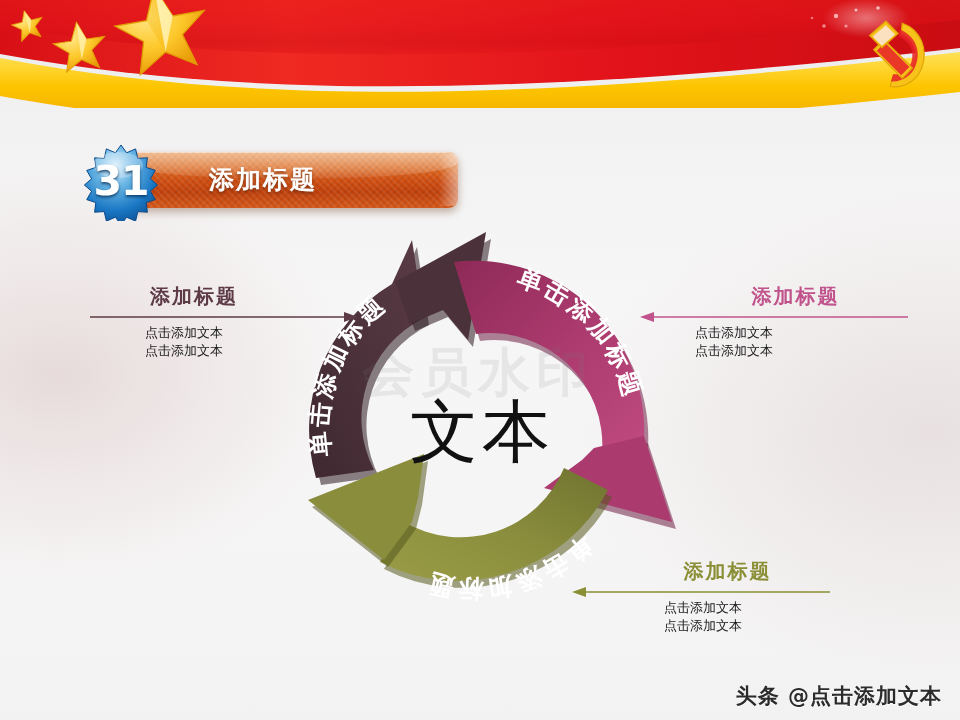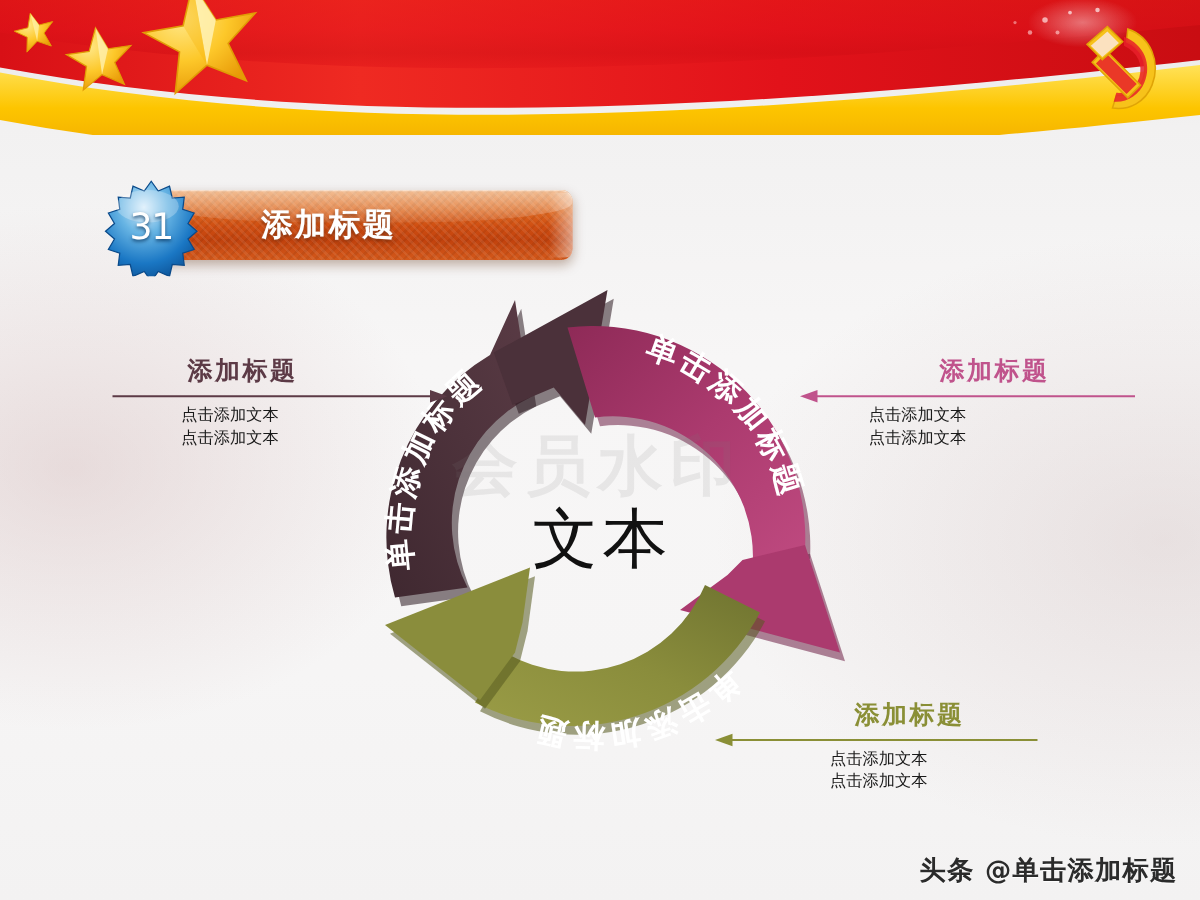--- a/index.html
+++ b/index.html
@@ -50,36 +50,36 @@
     color:#ffffff;font-size:25px;font-weight:bold;letter-spacing:2px;
     text-shadow:0 2px 3px rgba(110,40,10,.75), 0 0 1px rgba(255,255,255,.6);
     white-space:nowrap;
   }
   .badge{
     position:absolute;left:82px;top:143px;width:78px;height:78px;
   }
   .badge-num{
     position:absolute;left:0;top:0;width:78px;height:78px;
     display:flex;align-items:center;justify-content:center;
-    color:#ffffff;font-size:29px;font-weight:normal;letter-spacing:-1px;
+    color:#ffffff;font-size:41px;font-weight:bold;letter-spacing:-1px;
     text-shadow:0 2px 3px rgba(8,50,92,.8);
     padding-bottom:2px;box-sizing:border-box;
   }
 
   
   .cycle{position:absolute;left:272px;top:222px;width:420px;height:420px;}
   .cycle svg{display:block;overflow:visible;}
   .arc-label{
     font-size:25px;font-weight:bold;fill:#ffffff;letter-spacing:3px;
     font-family:"DejaVu Sans","Liberation Sans",sans-serif;
   }
   .center-text{
     position:absolute;left:0;top:0;width:420px;height:420px;
     display:flex;align-items:center;justify-content:center;
-    font-size:52px;color:#111111;letter-spacing:4px;
+    font-size:68px;color:#111111;letter-spacing:4px;
     font-family:Liberation Mono, monospace;
     pointer-events:none;
   }
   .watermark{
     position:absolute;left:248px;top:338px;width:460px;
     font-size:52px;color:rgba(120,120,120,.13);letter-spacing:6px;
     font-weight:bold;text-align:center;pointer-events:none;
   }
 
   
@@ -312,15 +312,15 @@
     <div class="rule">
       <svg width="258" height="14" viewBox="0 0 258 14">
         <line x1="10" y1="7" x2="258" y2="7" stroke="#8a8f36" stroke-width="1.6"></line>
         <polygon points="0,7 14,2 14,12" fill="#8a8f36"></polygon>
       </svg>
     </div>
     <div class="body">点击添加文本</div>
     <div class="body">点击添加文本</div>
   </div>
 
-  <div class="footer">头条 @单击添加标题</div>
+  <div class="footer">头条 @点击添加文本</div>
 
 </div>
 
 </body></html>

